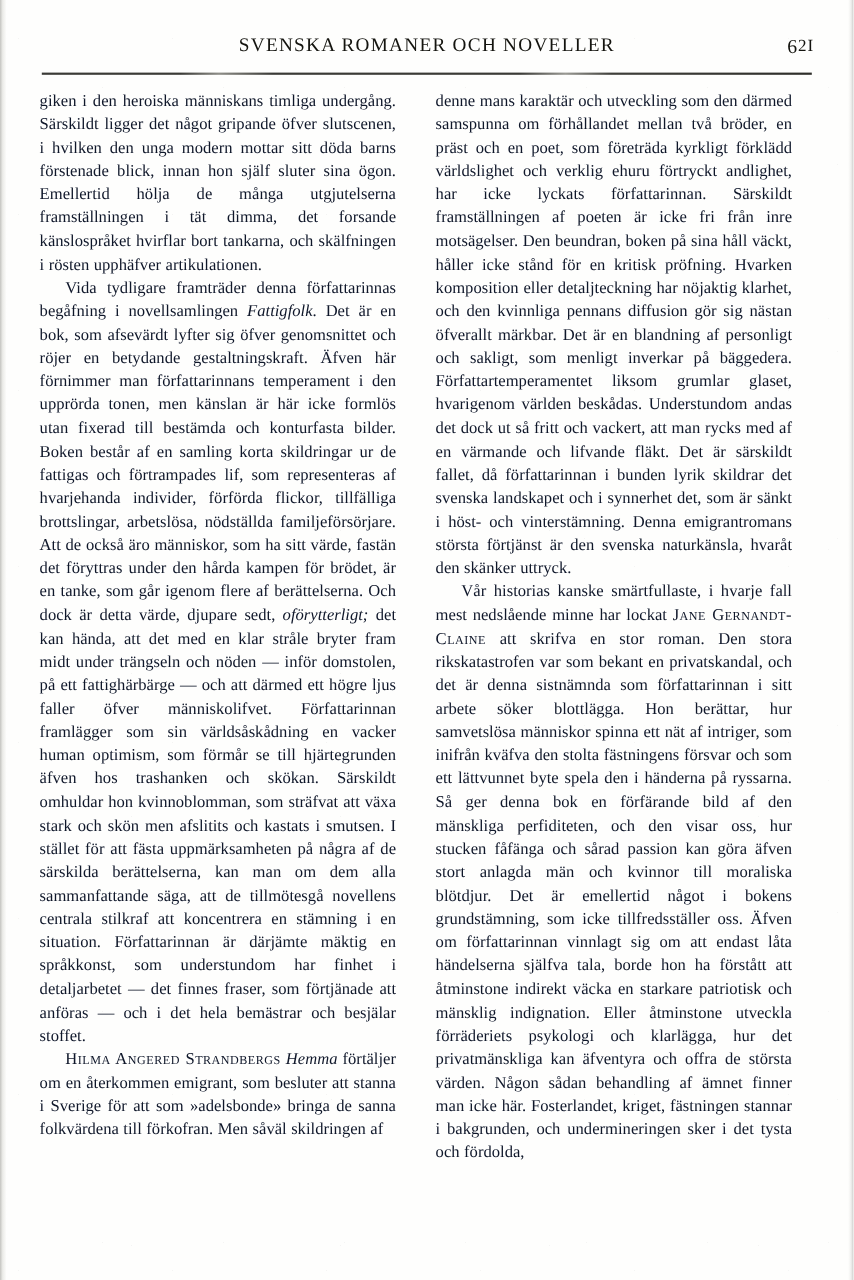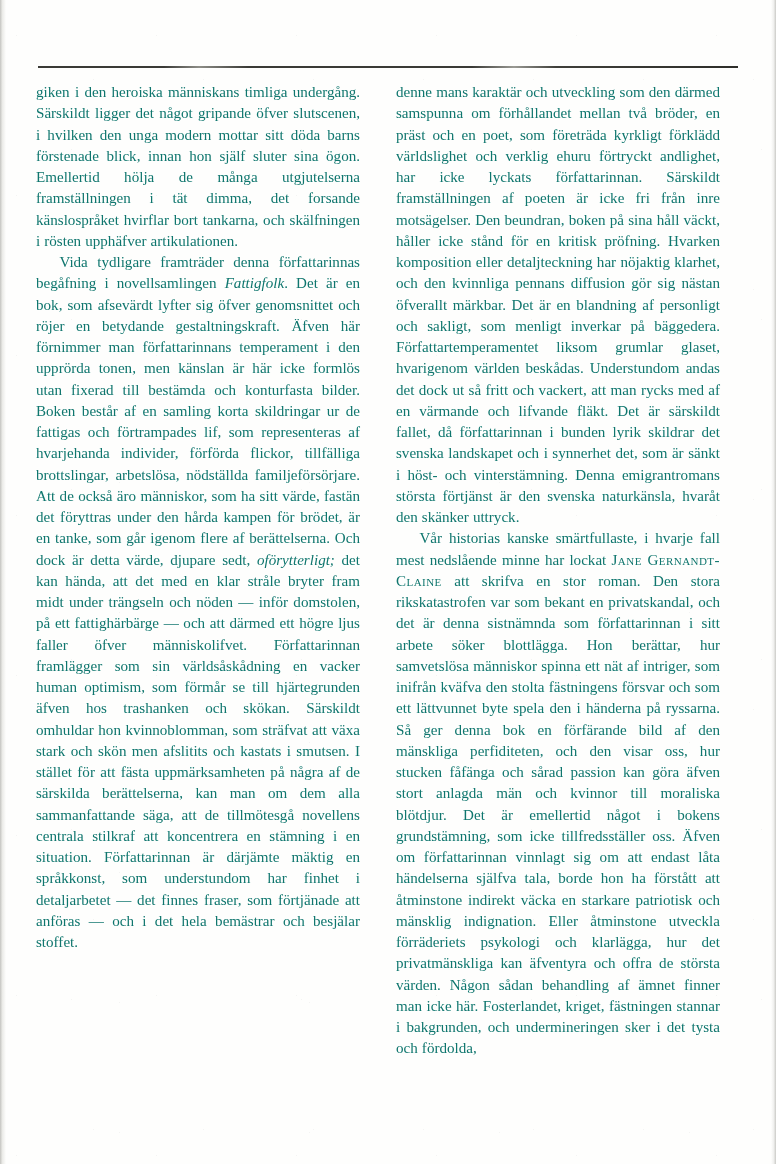--- a/index.html
+++ b/index.html
@@ -93,21 +93,21 @@
     height: 1010px;
   }
   .col {
     position: absolute;
     top: 0;
     width: 324px;
     font-size: 15.1px;
     line-height: 21.25px;
     text-align: justify;
     text-justify: inter-word;
-    color: #0f766e;
+    color: #0f172a;
   }
   .col-left  { left: 36px;  }
   .col-right { left: 396px; }
 
   .col p {
     margin: 0;
     text-indent: 1.55em;
     hyphens: manual;
   }
   .col p.no-indent { text-indent: 0; }
@@ -137,27 +137,34 @@
   }
 </style>
 </head>
 <body>
 
 <div class="page">
 
   <div class="scan-edge-left"></div>
   <div class="scan-edge-right"></div>
 
+  <div class="running-head">
+    <div class="rh-title">Svenska Romaner och Noveller</div>
+    <div class="rh-folio">
+      <span class="oldstyle-desc">6</span><span class="oldstyle-x">2</span><span class="oldstyle-x">I</span>
+    </div>
+  </div>
 
   <div class="head-rule"></div>
 
   <div class="columns">
     <div class="col col-left">
         <p class="no-indent"><span>giken i den heroiska människans timliga undergång. Särskildt ligger det något gripande öfver slutscenen, i hvilken den unga modern mottar sitt döda barns förstenade blick, innan hon själf sluter sina ögon. Emellertid hölja de många utgjutelserna framställningen i tät dimma, det forsande känslospråket hvirflar bort tankarna, och skälfningen i rösten upphäfver artikulationen.</span></p>
         <p><span>Vida tydligare framträder denna författarinnas begåfning i novellsamlingen </span><i>Fattigfolk</i><span>. Det är en bok, som afsevärdt lyfter sig öfver genomsnittet och röjer en betydande gestaltningskraft. Äfven här förnimmer man författarinnans temperament i den upprörda tonen, men känslan är här icke formlös utan fixerad till bestämda och konturfasta bilder. Boken består af en samling korta skildringar ur de fattigas och förtrampades lif, som representeras af hvarjehanda individer, förförda flickor, tillfälliga brottslingar, arbetslösa, nödställda familjeförsörjare. Att de också äro människor, som ha sitt värde, fastän det föryttras under den hårda kampen för brödet, är en tanke, som går igenom flere af berättelserna. Och dock är detta värde, djupare sedt, </span><i>oförytterligt;</i><span> det kan hända, att det med en klar stråle bryter fram midt under trängseln och nöden — inför domstolen, på ett fattighärbärge — och att därmed ett högre ljus faller öfver människolifvet. Författarinnan framlägger som sin världsåskådning en vacker human optimism, som förmår se till hjärtegrunden äfven hos trashanken och skökan. Särskildt omhuldar hon kvinnoblomman, som sträfvat att växa stark och skön men afslitits och kastats i smutsen. I stället för att fästa uppmärksamheten på några af de särskilda berättelserna, kan man om dem alla sammanfattande säga, att de tillmötesgå novellens centrala stilkraf att koncentrera en stämning i en situation. Författarinnan är därjämte mäktig en språkkonst, som understundom har finhet i detaljarbetet — det finnes fraser, som förtjänade att anföras — och i det hela bemästrar och besjälar stoffet.</span></p>
+        <p><span class="smallcaps">Hilma Angered Strandbergs</span><span> </span><i>Hemma</i><span> förtäljer om en återkommen emigrant, som besluter att stanna i Sverige för att som »adelsbonde» bringa de sanna folkvärdena till förkofran. Men såväl skildringen af</span></p>
       </div>
     <div class="col col-right">
         <p class="no-indent"><span>denne mans karaktär och utveckling som den därmed samspunna om förhållandet mellan två bröder, en präst och en poet, som företräda kyrkligt förklädd världslighet och verklig ehuru förtryckt andlighet, har icke lyckats författarinnan. Särskildt framställningen af poeten är icke fri från inre motsägelser. Den beundran, boken på sina håll väckt, håller icke stånd för en kritisk pröfning. Hvarken komposition eller detaljteckning har nöjaktig klarhet, och den kvinnliga pennans diffusion gör sig nästan öfverallt märkbar. Det är en blandning af personligt och sakligt, som menligt inverkar på bäggedera. Författartemperamentet liksom grumlar glaset, hvarigenom världen beskådas. Understundom andas det dock ut så fritt och vackert, att man rycks med af en värmande och lifvande fläkt. Det är särskildt fallet, då författarinnan i bunden lyrik skildrar det svenska landskapet och i synnerhet det, som är sänkt i höst- och vinterstämning. Denna emigrantromans största förtjänst är den svenska naturkänsla, hvaråt den skänker uttryck.</span></p>
         <p><span>Vår historias kanske smärtfullaste, i hvarje fall mest nedslående minne har lockat </span><span class="smallcaps">Jane Gernandt-Claine</span><span> att skrifva en stor roman. Den stora rikskatastrofen var som bekant en privatskandal, och det är denna sistnämnda som författarinnan i sitt arbete söker blottlägga. Hon berättar, hur samvetslösa människor spinna ett nät af intriger, som inifrån kväfva den stolta fästningens försvar och som ett lättvunnet byte spela den i händerna på ryssarna. Så ger denna bok en förfärande bild af den mänskliga perfiditeten, och den visar oss, hur stucken fåfänga och sårad passion kan göra äfven stort anlagda män och kvinnor till moraliska blötdjur. Det är emellertid något i bokens grundstämning, som icke tillfredsställer oss. Äfven om författarinnan vinnlagt sig om att endast låta händelserna själfva tala, borde hon ha förstått att åtminstone indirekt väcka en starkare patriotisk och mänsklig indignation. Eller åtminstone utveckla förräderiets psykologi och klarlägga, hur det privatmänskliga kan äfventyra och offra de största värden. Någon sådan behandling af ämnet finner man icke här. Fosterlandet, kriget, fästningen stannar i bakgrunden, och undermineringen sker i det tysta och fördolda,</span></p>
       </div>
   </div>
 
   <div class="grain"></div>
 </div>
 

